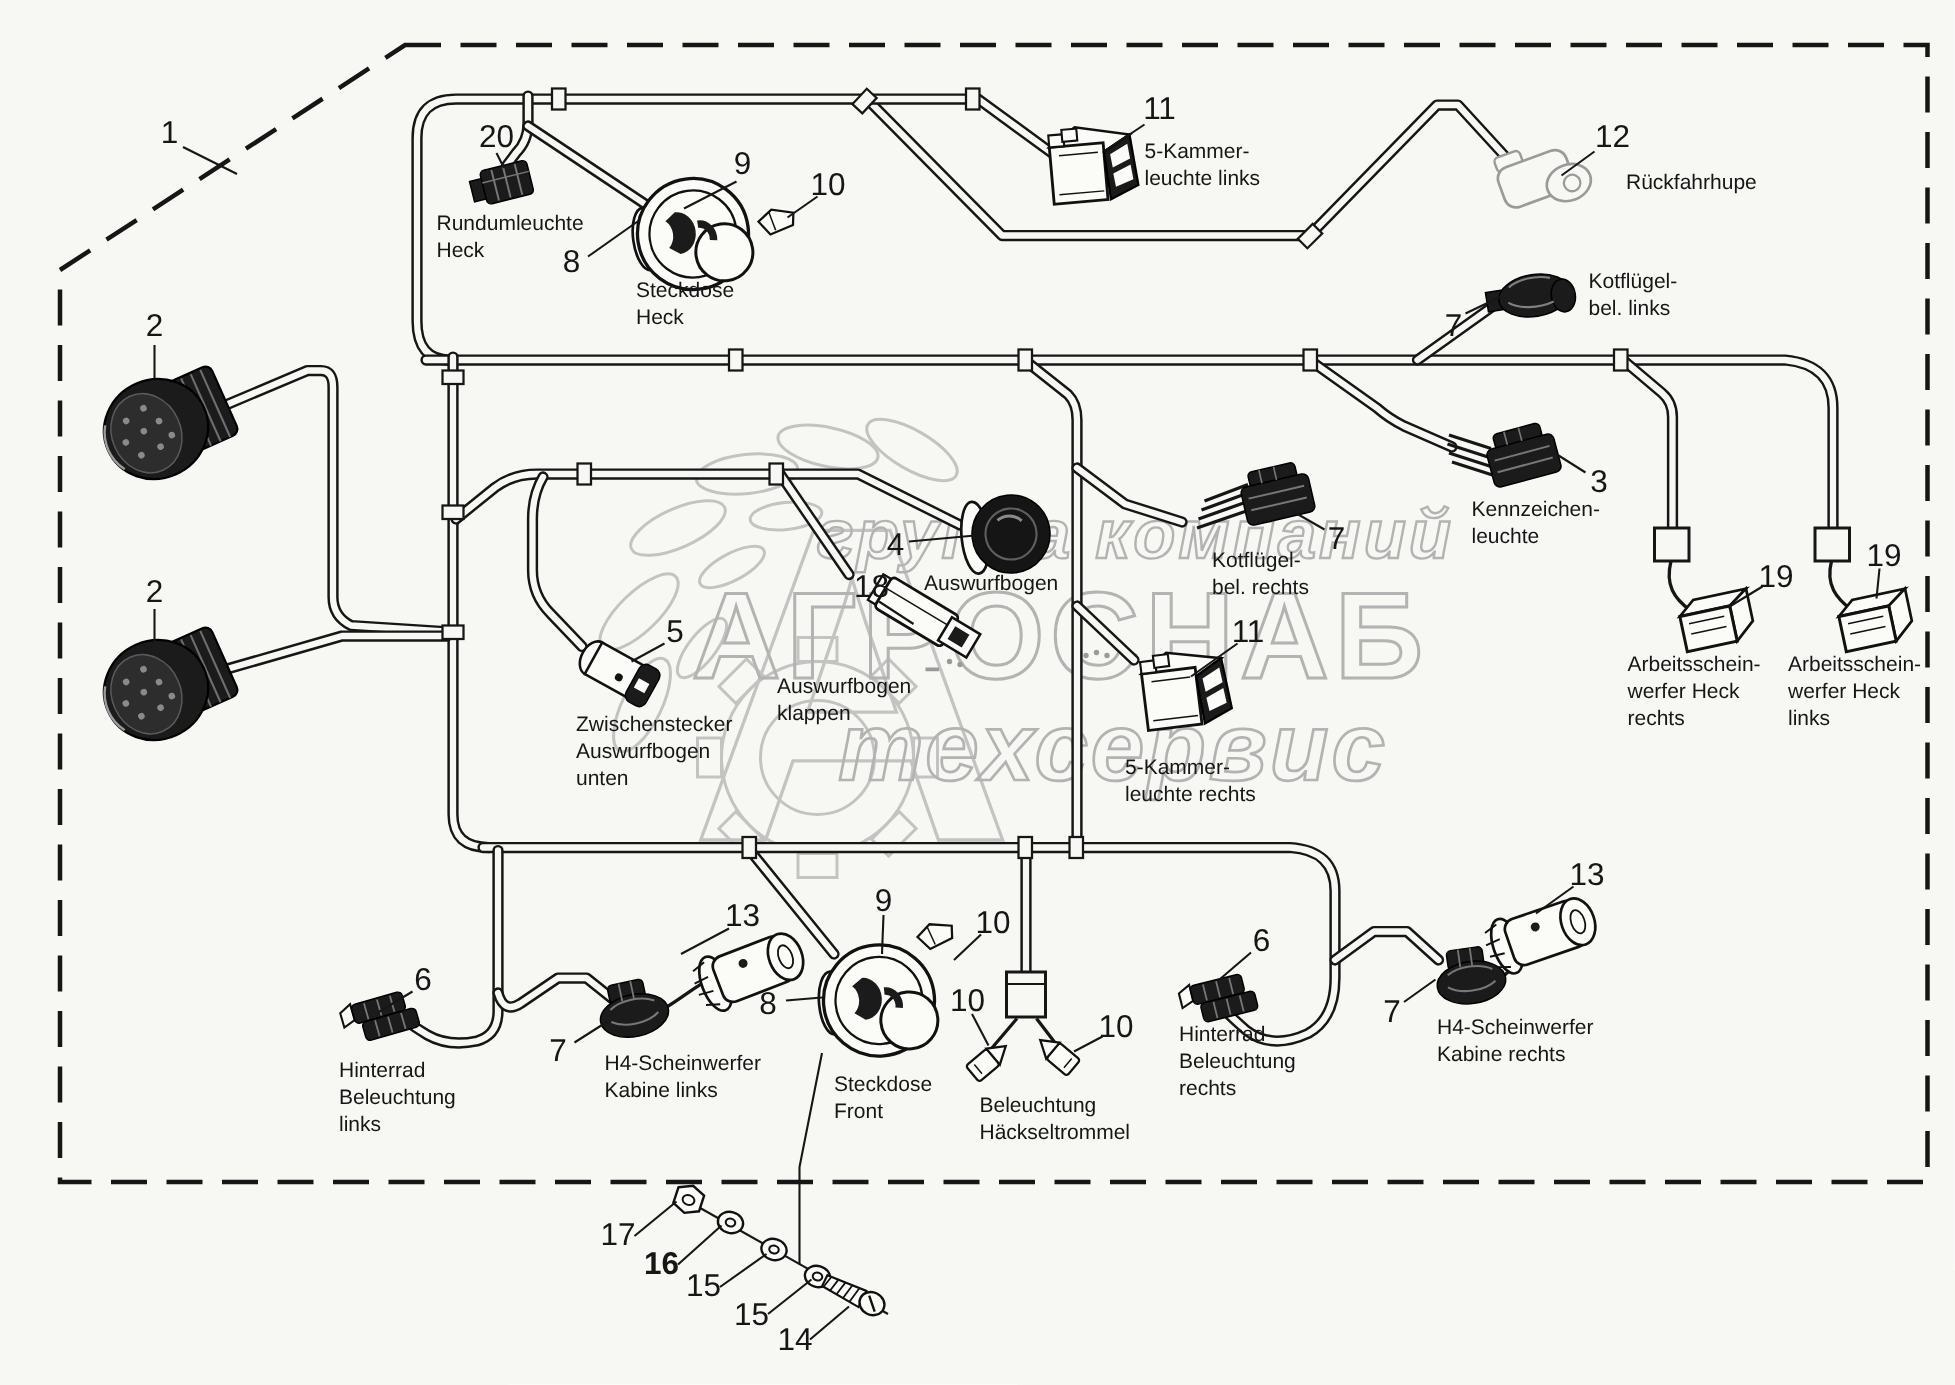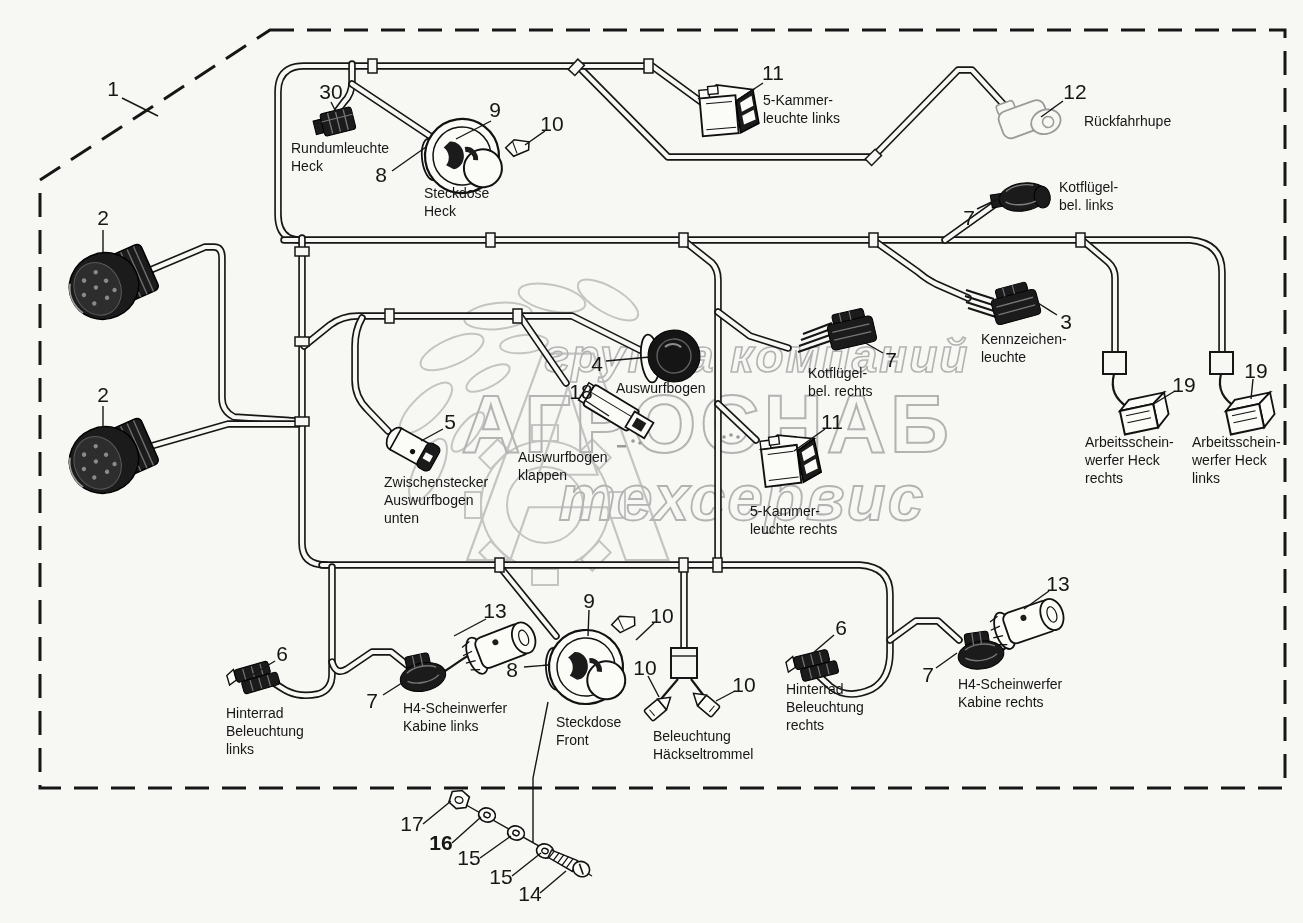--- a/index.html
+++ b/index.html
@@ -404,21 +404,21 @@
     <line x1="452" y1="843" x2="481" y2="817"></line>
     <line x1="480" y1="858" x2="511" y2="836"></line>
     <line x1="512" y1="876" x2="541" y2="853"></line>
     <line x1="540" y1="893" x2="566" y2="871"></line>
   </g>
 </svg>
 
 <div class="pnum" style="left:113px;top:89px;">1</div>
 <div class="pnum" style="left:103px;top:218px;">2</div>
 <div class="pnum" style="left:103px;top:395px;">2</div>
-<div class="pnum" style="left:331px;top:92px;">30</div>
+<div class="pnum" style="left:331px;top:92px;">20</div>
 <div class="pnum" style="left:381px;top:175px;">8</div>
 <div class="pnum" style="left:495px;top:110px;">9</div>
 <div class="pnum" style="left:552px;top:124px;">10</div>
 <div class="pnum" style="left:773px;top:73px;">11</div>
 <div class="pnum" style="left:1075px;top:92px;">12</div>
 <div class="pnum" style="left:969px;top:218px;">7</div>
 <div class="pnum" style="left:1066px;top:322px;">3</div>
 <div class="pnum" style="left:891px;top:360px;">7</div>
 <div class="pnum" style="left:597px;top:364px;">4</div>
 <div class="pnum" style="left:581px;top:392px;">18</div>

